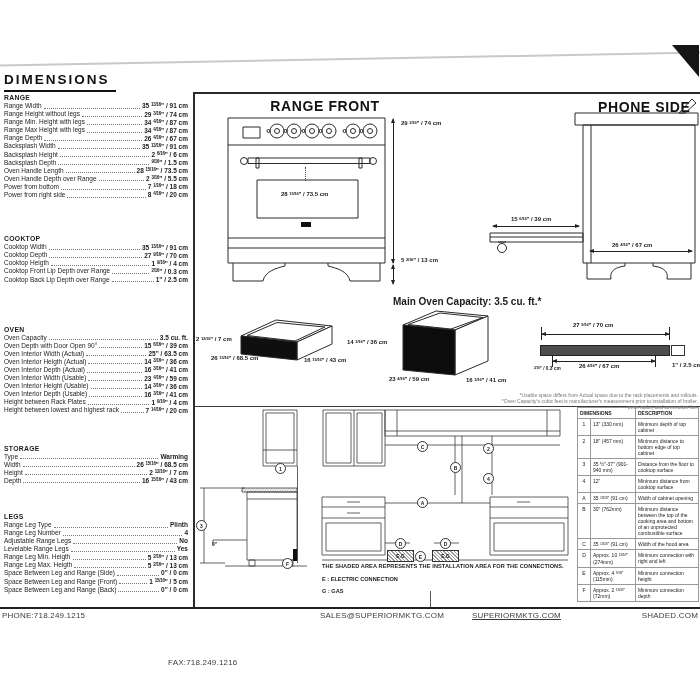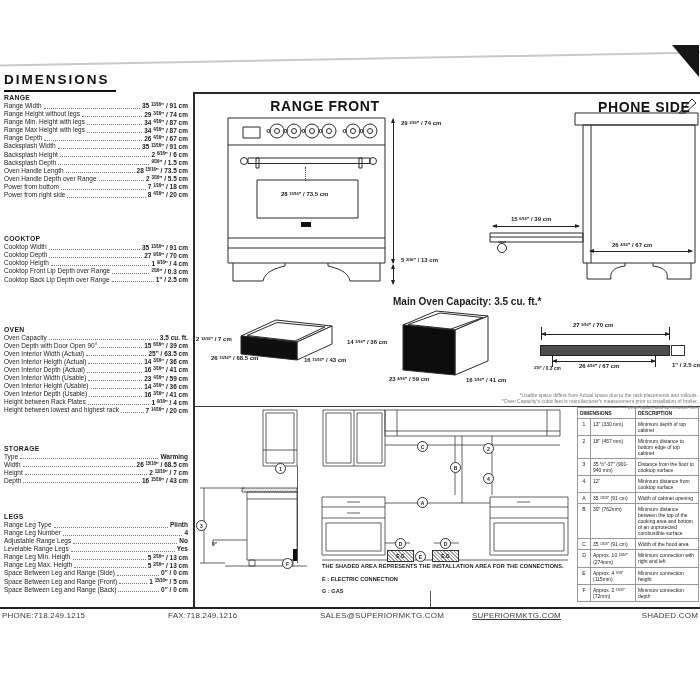--- a/index.html
+++ b/index.html
@@ -567,18 +567,18 @@
         </tr>
         <tr>
           <td class="k">F</td>
           <td class="dv">Approx. 2 <span class="fr">13/16</span>" (72mm)</td>
           <td class="dd">Minimum connection depth</td>
         </tr>
       </tbody>
   </table>
 
   <div class="footer-item" style="left:2px;">PHONE:718.249.1215</div>
-  <div class="footer-item" style="left:168px;">FAX:718.249.1216</div>
+  <div class="footer-item" style="left:168px;margin-top:47px;">FAX:718.249.1216</div>
   <div class="footer-item" style="left:320px;">SALES@SUPERIORMKTG.COM</div>
   <div class="footer-item" style="left:472px;text-decoration:underline;">SUPERIORMKTG.COM</div>
   <div class="footer-item" style="right:2px;">SHADED.COM</div>
 
 </div>
 
 </body></html>

